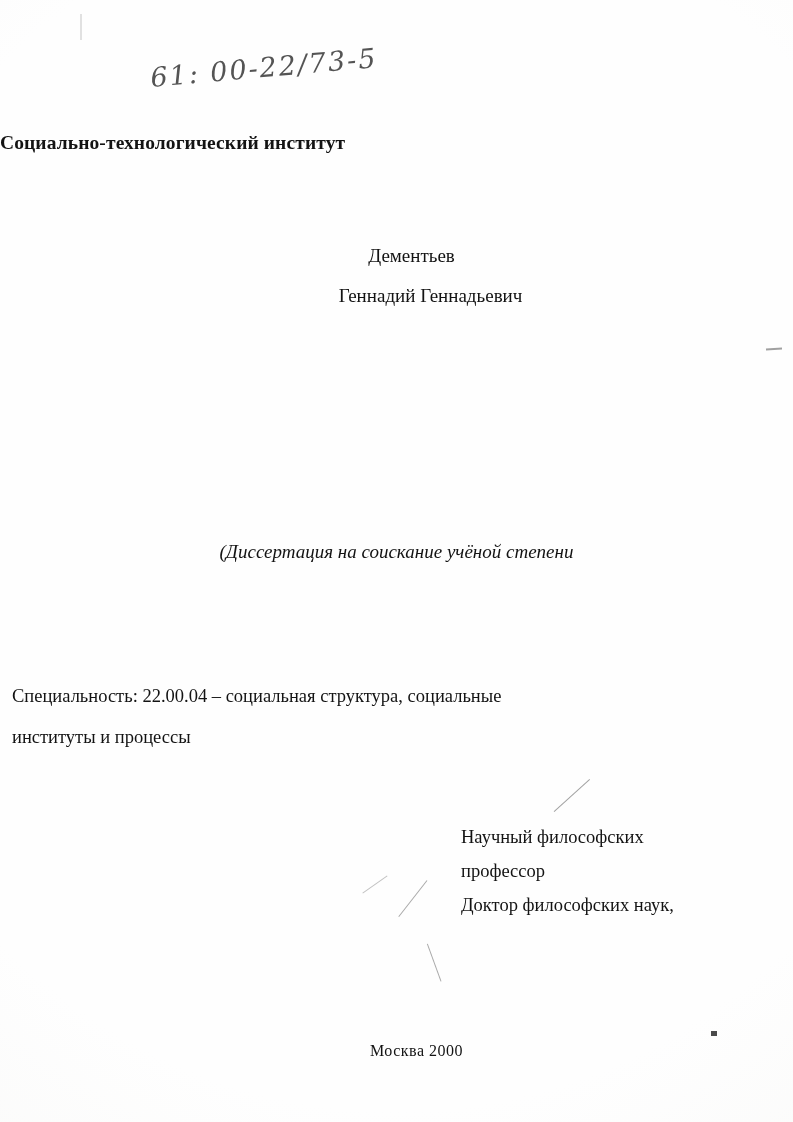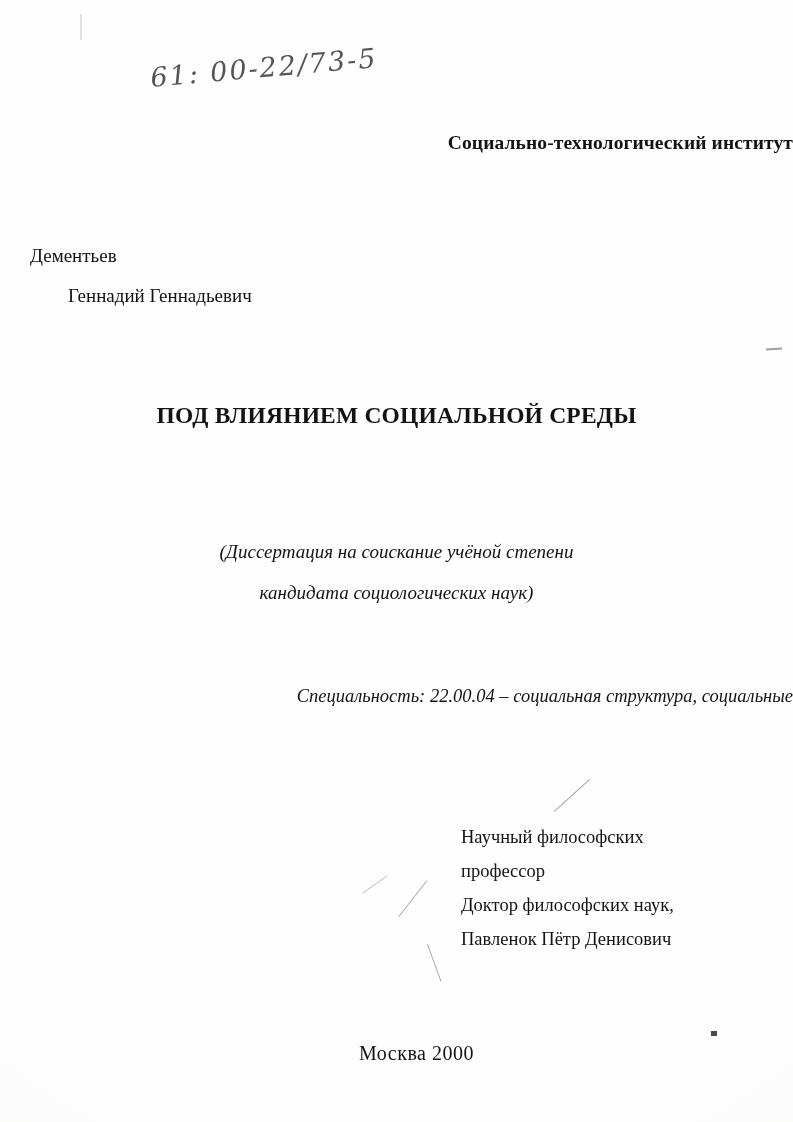--- a/index.html
+++ b/index.html
@@ -53,34 +53,35 @@
     transform: rotate(-5deg);
     opacity: 0.82;
     white-space: nowrap;
   }
 
   
   .institute {
     left: 0;
     right: 0;
     top: 126px;
-    text-align: right;
+    text-align: left;
   }
   .institute .ln {
     font-weight: bold;
     font-size: 19.5px;
     line-height: 34px;
     letter-spacing: 0.1px;
   }
 
   
   .author {
     left: 0;
     right: 0;
     top: 236px;
+    text-align: center;
   }
   .author .ln {
     font-size: 19px;
     line-height: 40px;
   }
   .author .ln1 { padding-left: 30px; }
   .author .ln2 { padding-left: 68px; }
 
   
   .title {
@@ -107,22 +108,21 @@
   .degree .ln {
     font-size: 19px;
     line-height: 41px;
   }
 
   
   .specialty {
     left: 12px;
     right: 0;
     top: 676px;
-    text-align: right;
-    font-style: italic;
+    text-align: left;
   }
   .specialty .ln {
     font-size: 18.5px;
     line-height: 41px;
   }
 
   
   .supervisor {
     left: 461px;
     top: 820px;
@@ -135,21 +135,21 @@
   }
 
   
   .footer {
     left: 0;
     right: 0;
     top: 1042px;
     text-align: center;
   }
   .footer .ln {
-    font-size: 20px;
+    font-size: 16px;
     letter-spacing: 0.5px;
     margin-left: 40px;
   }
 
   
   .artifact { z-index: 1; pointer-events: none; }
   .art-dash {
     left: 766px;
     top: 348px;
     width: 16px;
@@ -225,37 +225,35 @@
     <div class="abs institute">
       <div class="ln">Социально-технологический институт</div>
     </div>
 
     <div class="abs author">
       <div class="ln ln1">Дементьев</div>
       <div class="ln ln2">Геннадий Геннадьевич</div>
     </div>
 
     <div class="abs title">
-      <div class="ln">ПОД ВЛИЯНИЕМ СОЦИАЛЬНОЙ СРЕДЫ</div>
     </div>
 
     <div class="abs degree">
       <div class="ln">(Диссертация на соискание учёной степени</div>
-      <div class="ln">кандидата социологических наук)</div>
     </div>
 
     <div class="abs specialty">
       <div class="ln">Специальность: 22.00.04 – социальная структура, социальные</div>
+      <div class="ln">институты и процессы</div>
     </div>
 
     <div class="abs supervisor">
       <div class="ln">Научный философских</div>
       <div class="ln">профессор</div>
       <div class="ln">Доктор философских наук,</div>
-      <div class="ln">Павленок Пётр Денисович</div>
     </div>
 
     <div class="abs footer">
       <div class="ln">Москва  2000</div>
     </div>
 
   </div>
 
   <div class="abs artifact art-dash"></div>
   <div class="abs artifact art-speck"></div>

